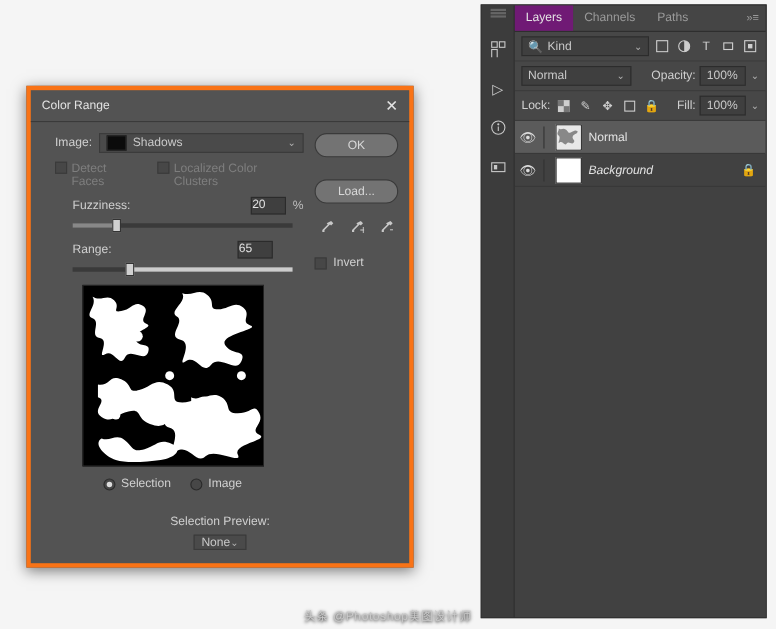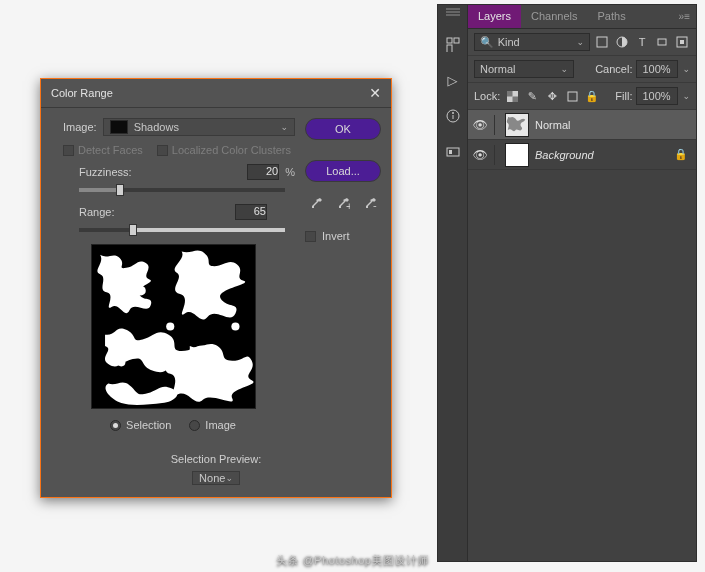--- a/index.html
+++ b/index.html
@@ -1,54 +1,54 @@
 <!DOCTYPE html>
 <html><head>
 <meta charset="utf-8">
 <style>
   * { box-sizing: border-box; margin: 0; padding: 0; font-family: Tahoma, Arial, sans-serif; font-size: 11px; color: #c8c8c8; }
   body { background: #f5f5f5; width: 705px; height: 572px; position: relative; }
 
   
-  .dialog { position: absolute; left: 40px; top: 78px; width: 352px; background: #535353; border: 1px solid #f97316; box-shadow: 0 3px 12px rgba(0,0,0,.5); }
+  .dialog { position: absolute; left: 24px; top: 78px; width: 352px; background: #535353; border: 4px solid #f97316; box-shadow: 0 3px 12px rgba(0,0,0,.5); }
   .titlebar { display: flex; justify-content: space-between; align-items: center; padding: 6px 10px; border-bottom: 1px solid #3a3a3a; }
   .titlebar span { color: #e2e2e2; }
   .close-x { color: #e2e2e2; font-size: 14px; cursor: pointer; }
   .dlg-body { display: flex; padding: 10px 10px 14px 10px; gap: 10px; }
   .col-left { flex: 1; }
   .col-right { width: 76px; display: flex; flex-direction: column; gap: 6px; }
 
   .row { display: flex; align-items: center; gap: 6px; margin-bottom: 8px; }
   .lbl { color: #d0d0d0; }
   .lbl.dim { color: #7e7e7e; }
   .swatch { width: 18px; height: 14px; background: #0b0b0b; border: 1px solid #2a2a2a; }
   .select { flex: 1; height: 18px; background: #4a4a4a; border: 1px solid #3a3a3a; display: flex; align-items: center; justify-content: space-between; padding: 0 6px; }
   .chev { font-size: 9px; color: #b0b0b0; }
-  .chk { display: flex; align-items: center; gap: 4px; }
+  .chk { display: flex; gap: 4px; }
   .chkbox { width: 11px; height: 11px; background: #474747; border: 1px solid #3a3a3a; }
 
-  .numfield { width: 32px; height: 16px; background: #3f3f3f; border: 1px solid #2b2b2b; text-align: right; color: #e0e0e0; }
+  .numfield { width: 32px; height: 16px; background: #3f3f3f; border: 1px solid #2b2b2b; text-align: left; color: #e0e0e0; }
   .pct { color: #bdbdbd; }
 
   .slider-track { height: 4px; background: #3a3a3a; position: relative; margin: 2px 0 12px 0; }
   .slider-track .fill { position:absolute; left:0; top:0; height:100%; background:#888; }
   .slider-thumb { position: absolute; top: -4px; width: 8px; height: 12px; background: #d0d0d0; border: 1px solid #333; }
 
   .preview-box { width: 165px; height: 165px; margin: 6px auto 10px; background: #000; position:relative; overflow:hidden; border:1px solid #222; }
   .preview-box svg { width:100%; height:100%; }
 
   .radio { display:flex; align-items:center; gap:5px; }
   .radio .dot { width:11px; height:11px; border-radius:50%; border:1px solid #2a2a2a; background:#474747; display:flex; align-items:center; justify-content:center;}
   .radio .dot.on::after { content:""; width:5px; height:5px; border-radius:50%; background:#dcdcdc; }
   .radio .txt { color:#d0d0d0; }
 
   .footer-row { display:flex; align-items:center; gap:6px; padding: 0 10px 12px 10px; flex-direction: column; }
 
   
-  .btn { height: 22px; border: 1px solid #3a3a3a; border-radius: 11px; background: #4c1d95; display:flex; align-items:center; justify-content:center; cursor:pointer; color:#d8d8d8; }
+  .btn { height: 22px; border: 1px solid #3a3a3a; border-radius: 11px; background: #737373; display:flex; align-items:center; justify-content:center; cursor:pointer; color:#d8d8d8; }
   .eyedrop-row { display:flex; gap:6px; margin-top:6px; }
   .eyedrop { width:22px; height:20px; border:1px solid transparent; display:flex; align-items:center; justify-content:center; border-radius:3px; }
   .invert-row { display:flex; align-items:center; gap:6px; margin-top:10px; }
 
   
   .panel { position:absolute; right:8px; top:4px; width:260px; height:558px; background:#454545; border:1px solid #2e2e2e; display:flex; }
   .tool-col { width:30px; background:#3c3c3c; border-right:1px solid #2d2d2d; display:flex; flex-direction:column; align-items:center; padding-top:6px; gap:18px; }
   .tool-col .grip { width:14px; height:2px; background:#666; box-shadow:0 3px 0 #666, 0 -3px 0 #666; margin-bottom:4px; }
   .tool-col .ticon { width:18px; height:18px; display:flex; align-items:center; justify-content:center; color:#c8c8c8; font-size:13px; }
   .panel-main { flex:1; display:flex; flex-direction:column; }
@@ -143,21 +143,21 @@
             </svg>
           </div>
       </div>
     </div>
 
     <div class="panel-row">
       <div class="mini-sel" style="width:100px;">
         <span>Normal</span>
         <span class="chev" style="margin-left:auto;">⌄</span>
       </div>
-      <span class="lbl" style="margin-left:auto;">Cancel:</span>
+      <span class="lbl" style="margin-left:auto;">Opacity:</span>
       <div class="mini-sel" style="width:42px;">
         <span>100%</span>
       </div>
       <span class="chev">⌄</span>
     </div>
 
     <div class="panel-row">
       <span class="lbl">Lock:</span>
       <div class="icon-strip" style="margin-left:0;">
         <div class="ic">

